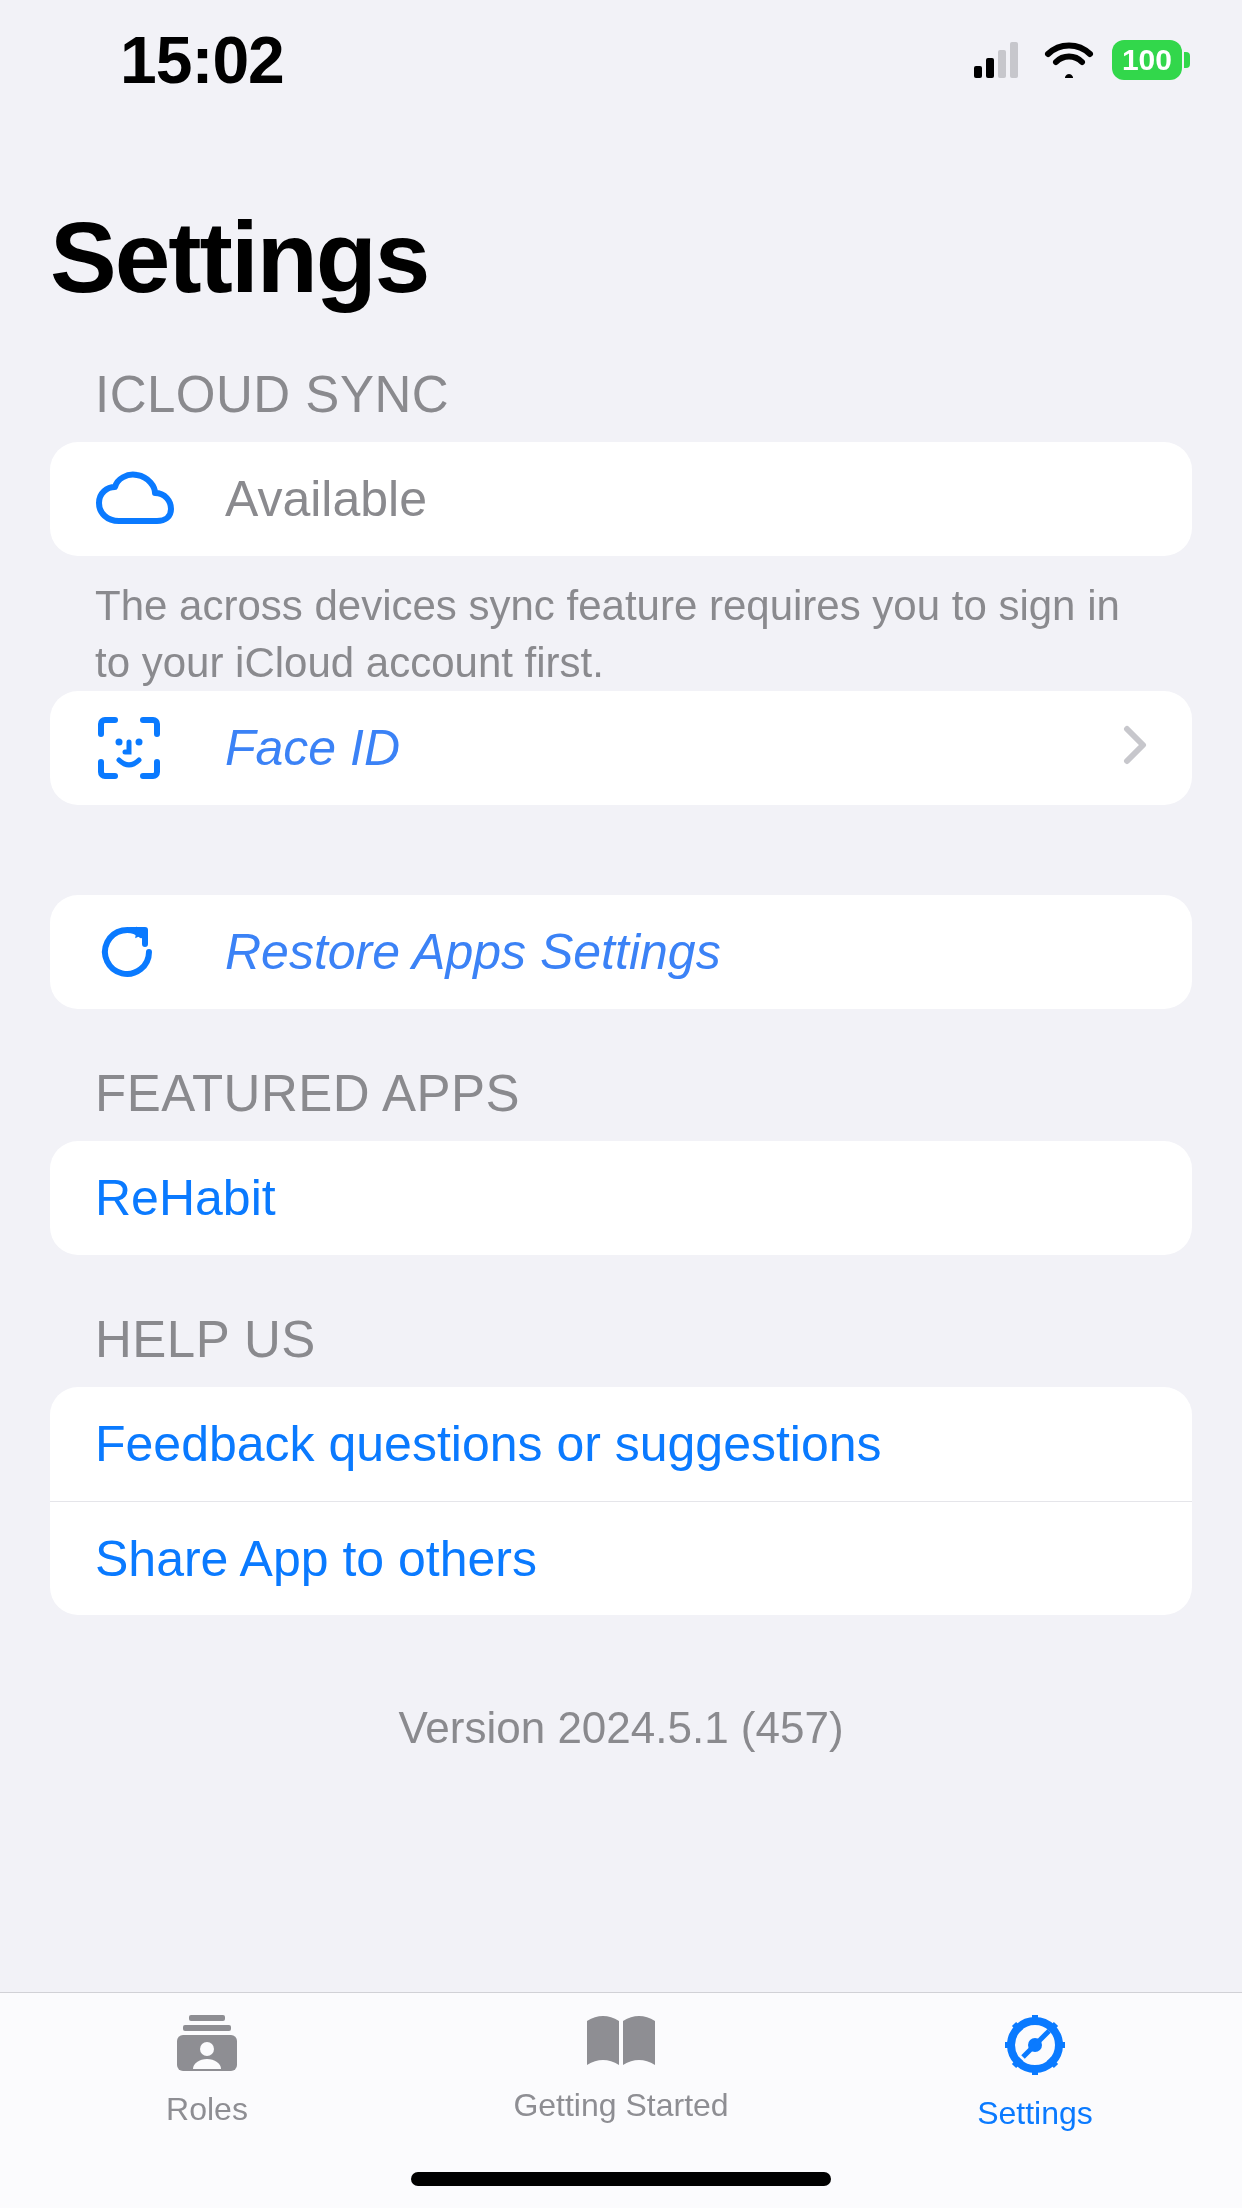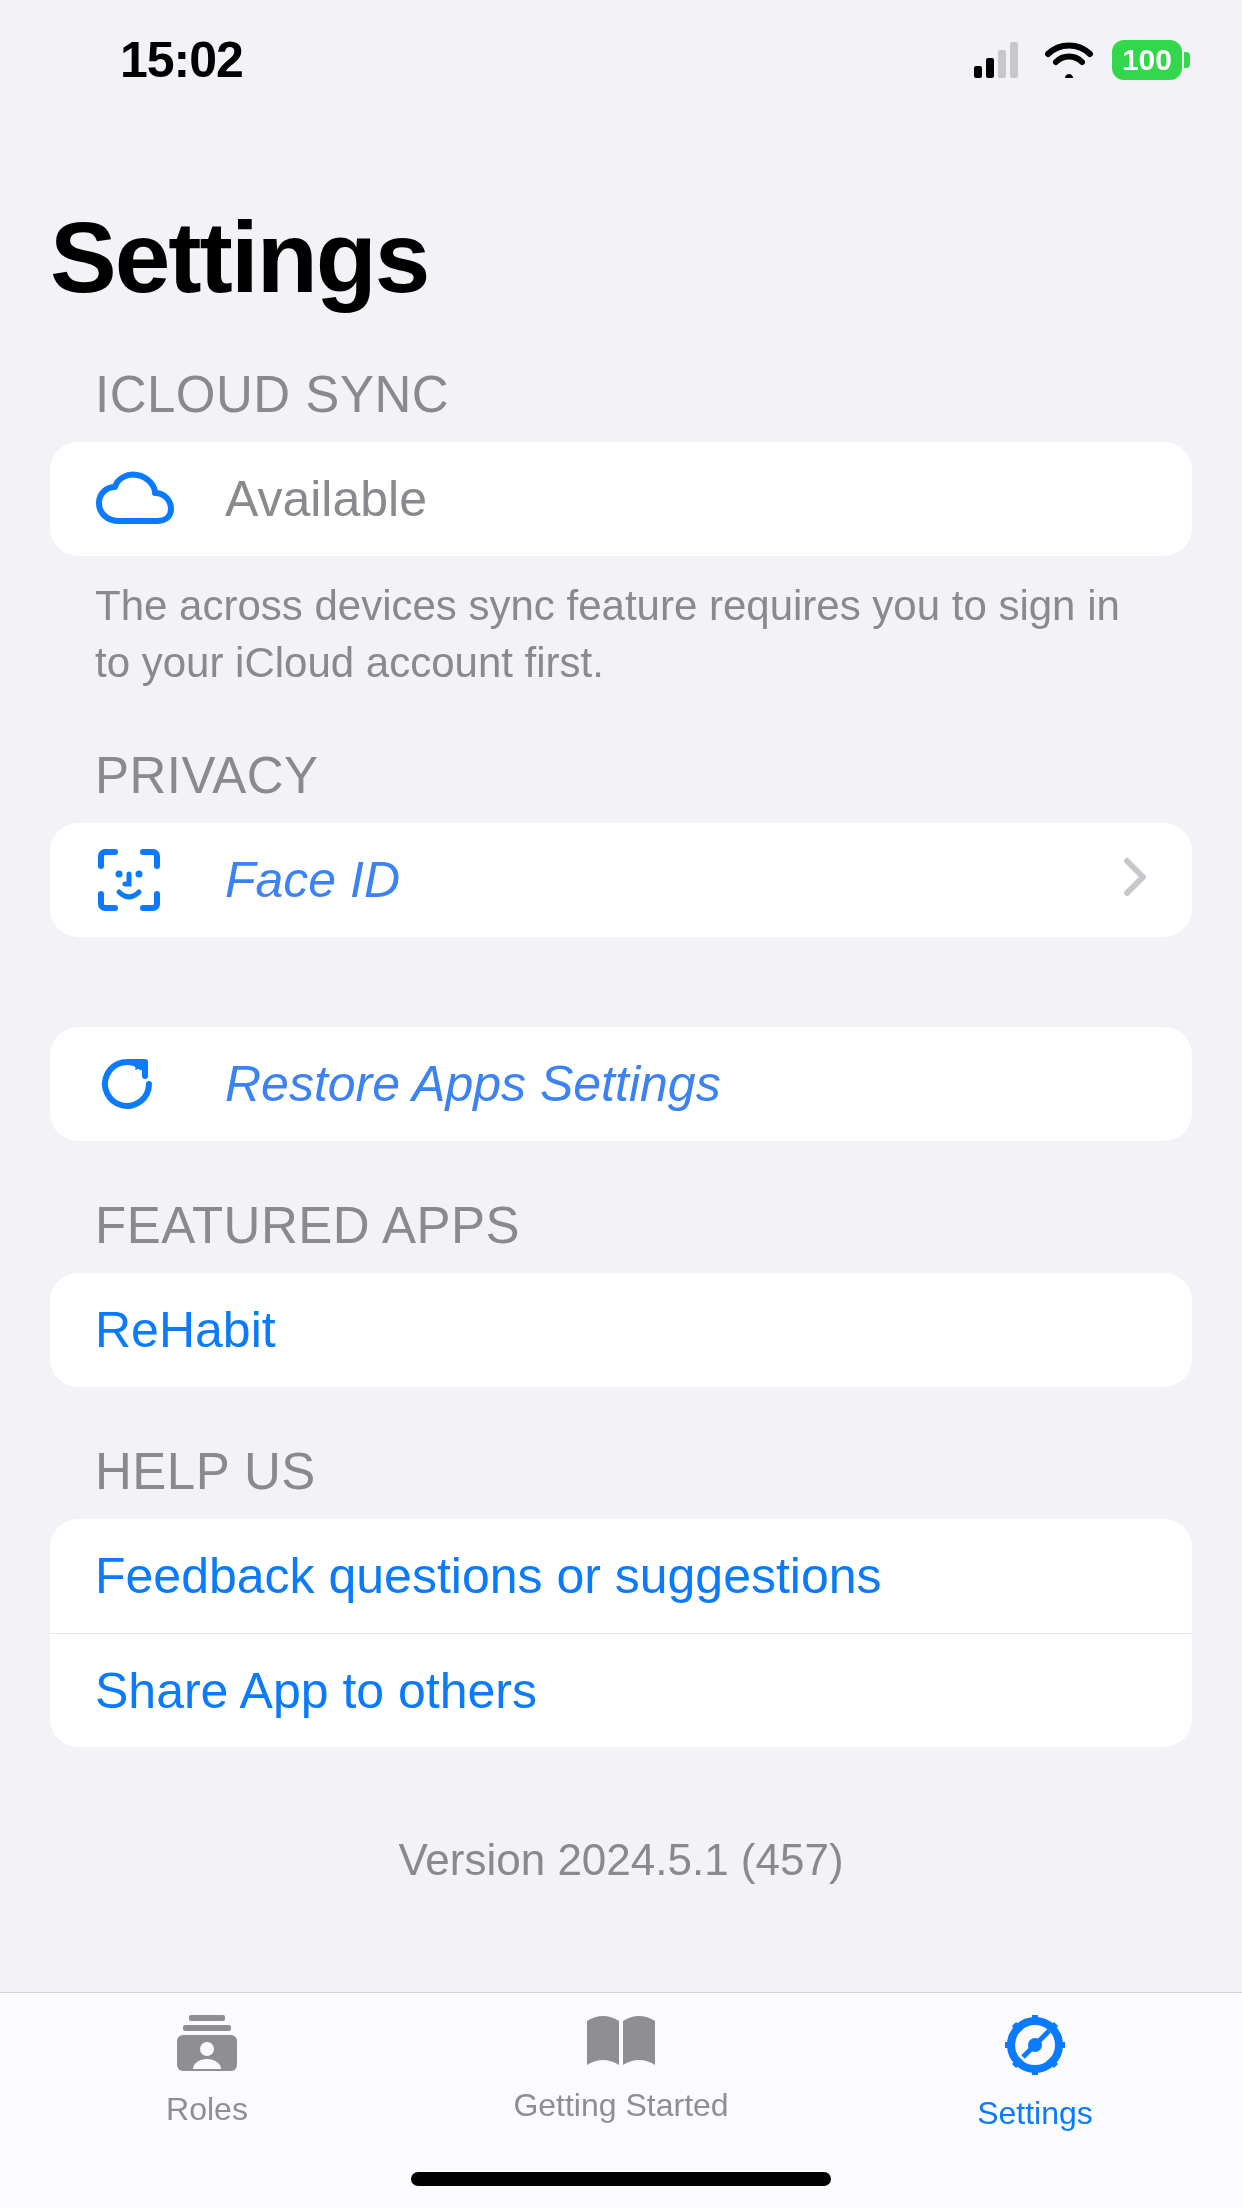--- a/index.html
+++ b/index.html
@@ -13,21 +13,21 @@
   position: relative;
 }
 .status-bar {
   display: flex;
   justify-content: space-between;
   align-items: center;
   padding: 30px 60px 0 120px;
   height: 90px;
 }
 .status-time {
-  font-size: 50px;
+  font-size: 66px;
   font-weight: 600;
   letter-spacing: -1px;
 }
 .status-right {
   display: flex;
   align-items: center;
   gap: 18px;
 }
 .status-right svg { display: block; }
 .battery-pill {
@@ -184,21 +184,20 @@
       <span class="icon-slot">
         <svg width="80" height="56" viewBox="0 0 80 56">
           <path d="M24 50 C12 50 4 42 4 32 C4 22 12 16 20 16 C22 8 32 2 42 4 C54 6 60 16 60 22 C70 22 76 30 76 38 C76 46 70 50 62 50 Z" fill="none" stroke="#0a7aff" stroke-width="6" stroke-linejoin="round"></path>
         </svg>
       </span>
       <span class="value">Available</span>
     </div>
   </div>
   <div class="section-footer">The across devices sync feature requires you to sign in to your iCloud account first.</div>
 
-  <div class="section-header">PRIVACY</div>
   <div class="card">
     <div class="row">
       <span class="icon-slot">
         <svg width="68" height="68" viewBox="0 0 68 68">
           <path d="M6 20 V10 a4 4 0 0 1 4-4 h10" stroke="#0a7aff" stroke-width="6" fill="none" stroke-linecap="round"></path>
           <path d="M48 6 h10 a4 4 0 0 1 4 4 v10" stroke="#0a7aff" stroke-width="6" fill="none" stroke-linecap="round"></path>
           <path d="M62 48 v10 a4 4 0 0 1 -4 4 h-10" stroke="#0a7aff" stroke-width="6" fill="none" stroke-linecap="round"></path>
           <path d="M20 62 h-10 a4 4 0 0 1 -4-4 v-10" stroke="#0a7aff" stroke-width="6" fill="none" stroke-linecap="round"></path>
           <circle cx="24" cy="28" r="3.5" fill="#0a7aff"></circle>
           <circle cx="44" cy="28" r="3.5" fill="#0a7aff"></circle>

